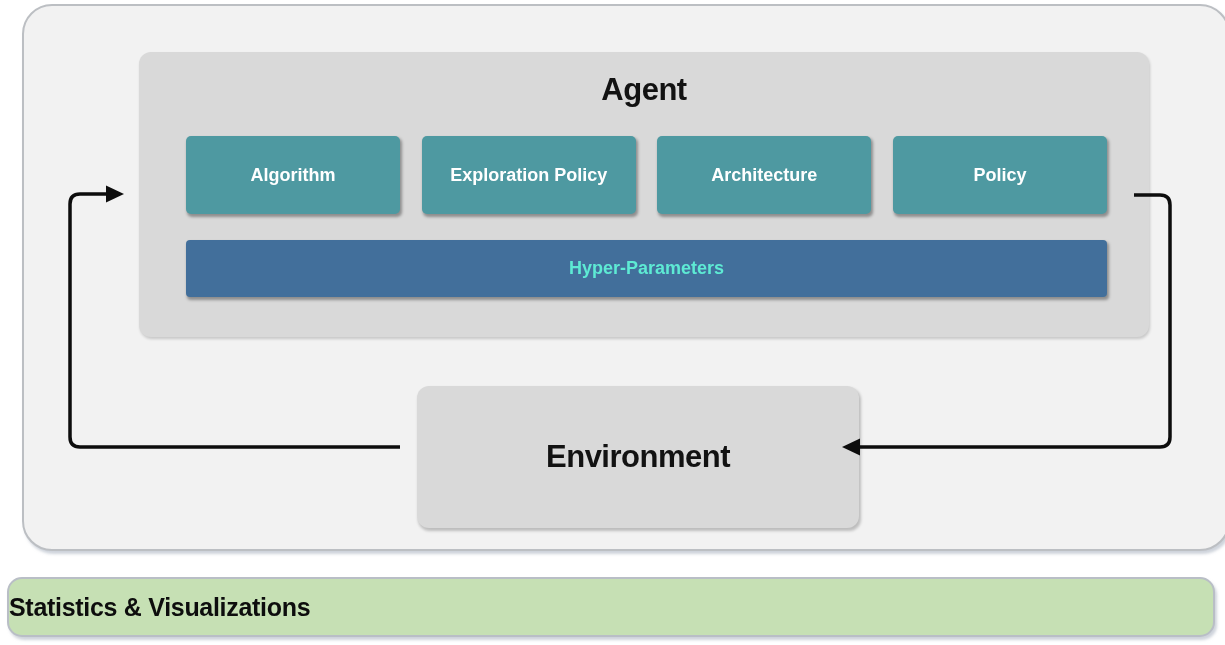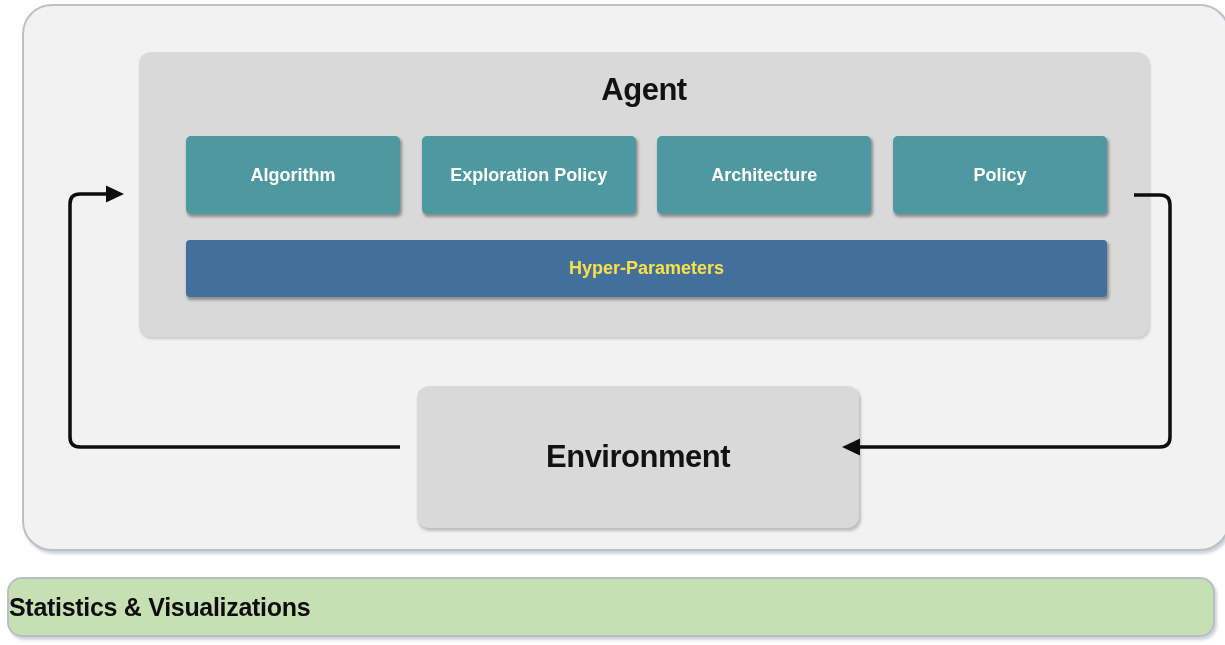--- a/index.html
+++ b/index.html
@@ -66,21 +66,21 @@
   .hyper-box {
     position: absolute;
     left: 47px; top: 188px;
     width: 921px; height: 57px;
     background: #426f9b;
     border-radius: 4px;
     box-shadow: 1.5px 2.5px 3px rgba(0,0,0,0.35);
     display: flex;
     align-items: center;
     justify-content: center;
-    color: #fde047;
+    color: #5eead4;
     font-size: 18px;
     font-weight: 700;
   }
   
   .env-box {
     position: absolute;
     left: 393px; top: 380px;
     width: 442px; height: 142px;
     background: #d9d9d9;
     border-radius: 12px;

